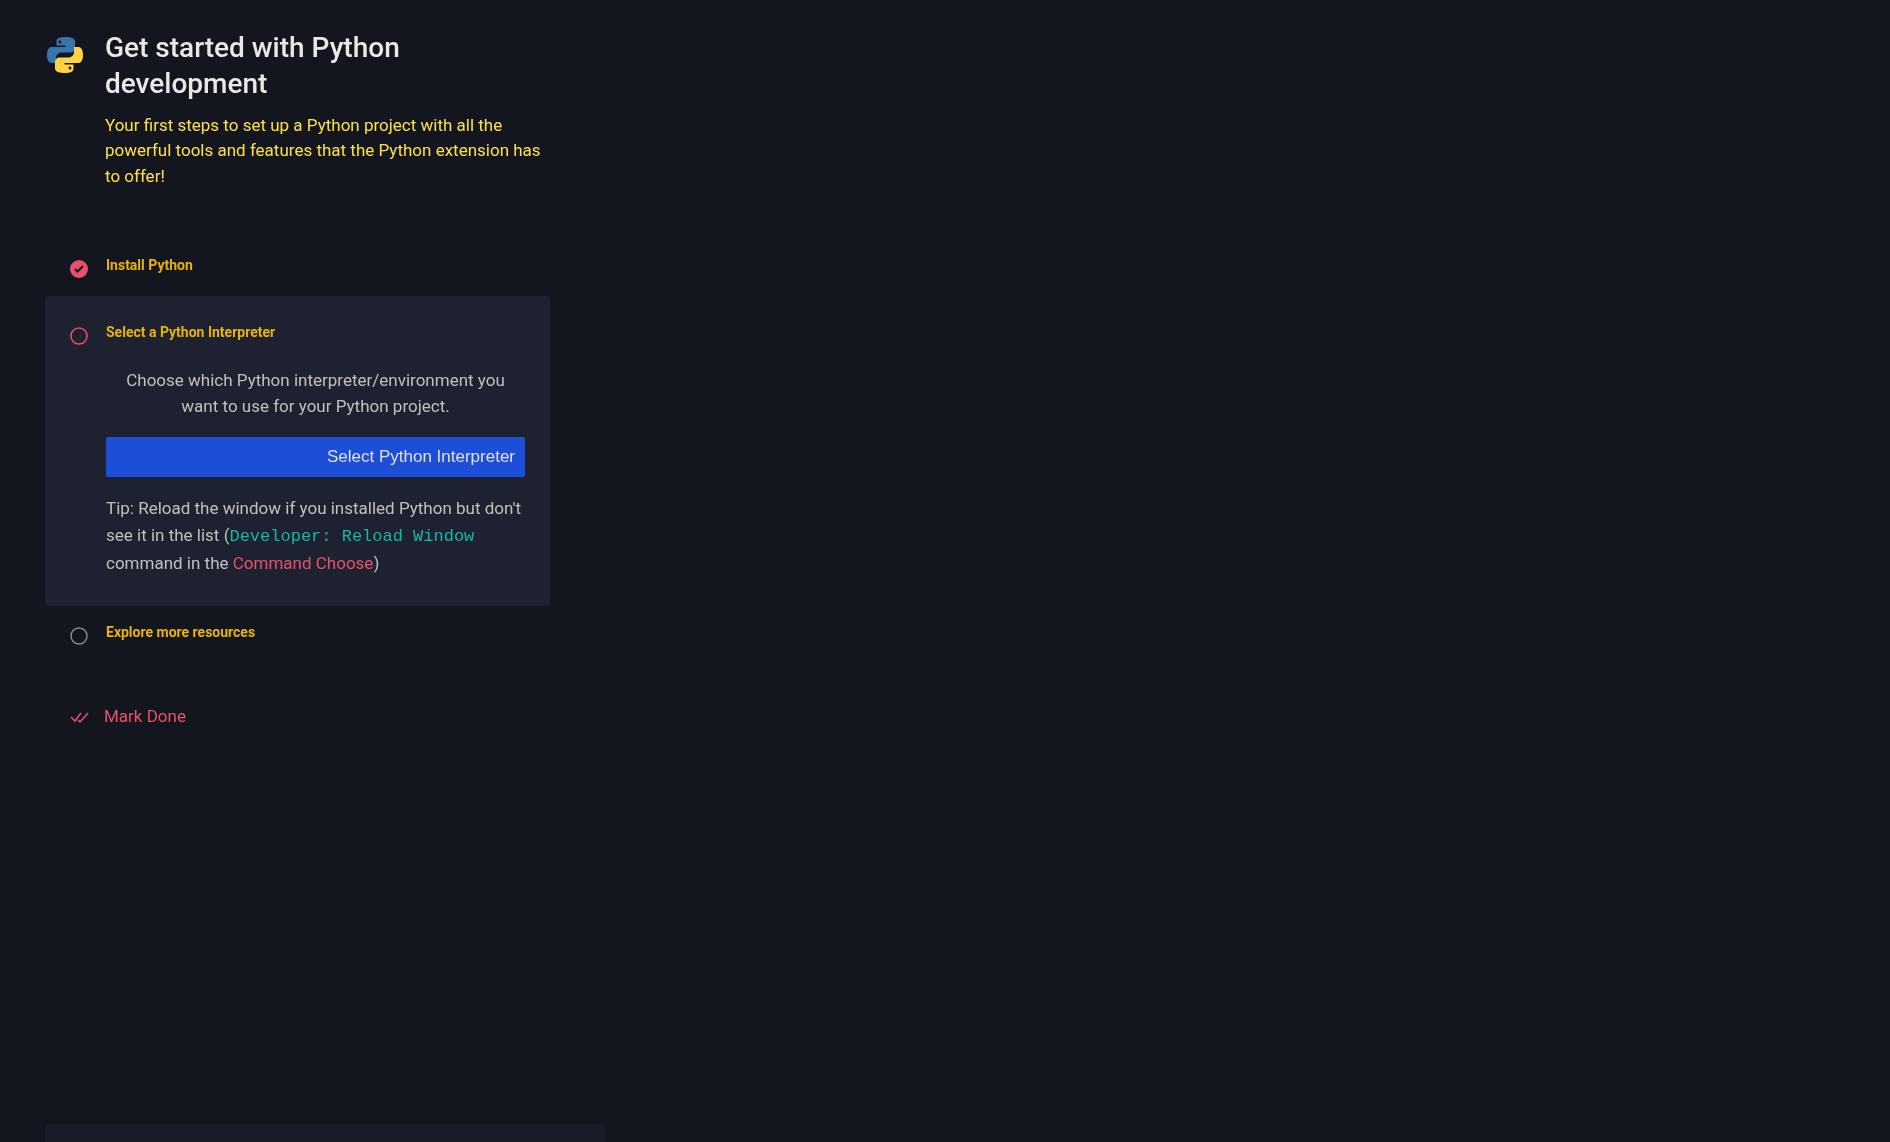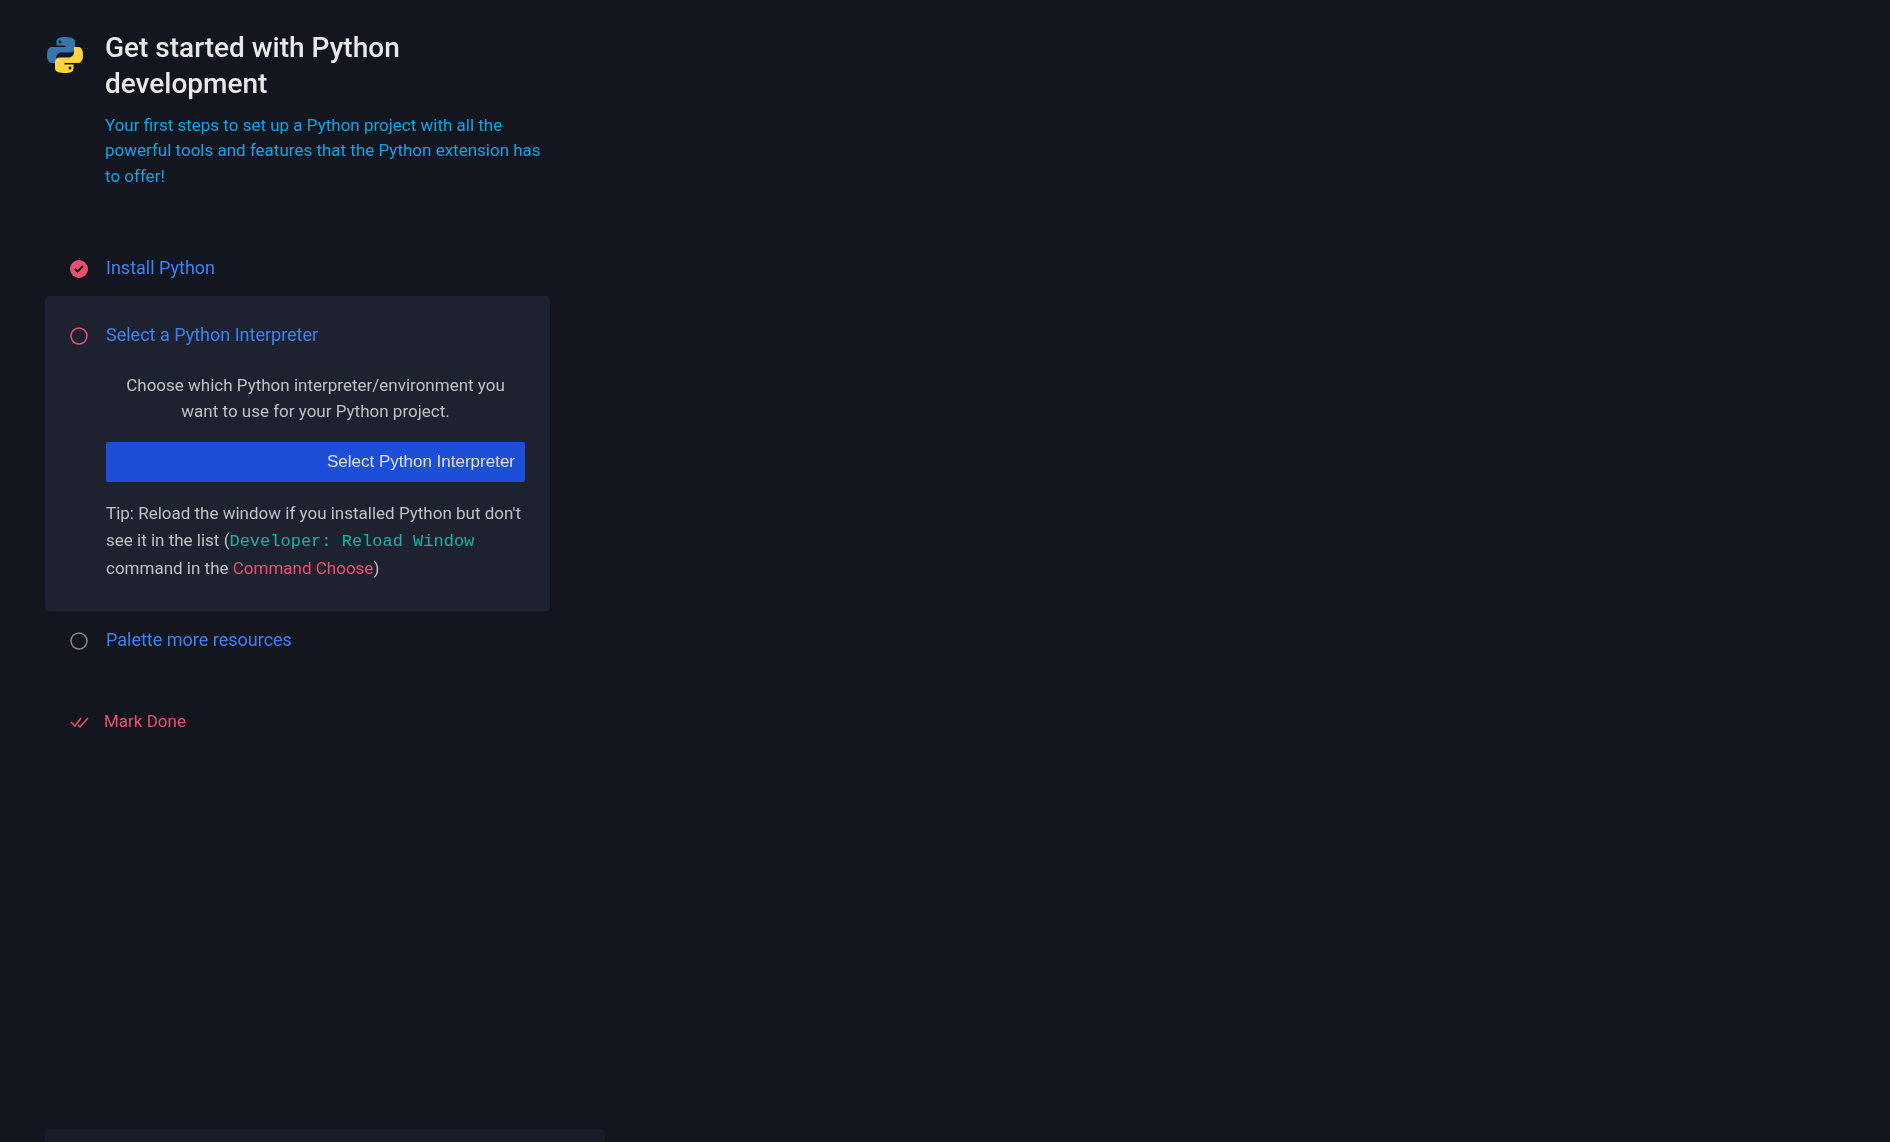--- a/index.html
+++ b/index.html
@@ -38,21 +38,21 @@
     }
     .header-text h1 {
       font-size: 28px;
       font-weight: 500;
       color: #e8e8e8;
       line-height: 1.3;
       margin-bottom: 10px;
     }
     .header-text p {
       font-size: 17px;
-      color: #0ea5e9;
+      color: #fde047;
       line-height: 1.5;
     }
     .step {
       display: flex;
       align-items: flex-start;
       gap: 18px;
       padding: 18px 25px;
       border-radius: 4px;
     }
     .step-active {
@@ -63,23 +63,23 @@
     .step-icon {
       width: 18px;
       height: 18px;
       flex-shrink: 0;
       margin-top: 3px;
     }
     .step-content {
       flex: 1;
     }
     .step-title {
-      font-size: 18px;
-      font-weight: 400;
-      color: #3b82f6;
+      font-size: 14px;
+      font-weight: 700;
+      color: #eab308;
     }
     .step-description {
       font-size: 17px;
       color: #c0c0c0;
       line-height: 1.5;
       margin-top: 28px;
       text-align: center;
     }
     .select-button {
       display: block;
@@ -250,21 +250,21 @@
     </div>
 
 
     <div class="step">
       <div class="step-icon">
         <svg viewBox="0 0 18 18" width="18" height="18">
           <circle cx="9" cy="9" r="8" fill="none" stroke="#888" stroke-width="1.5"></circle>
         </svg>
       </div>
       <div class="step-content">
-        <div class="step-title">Palette more resources</div>
+        <div class="step-title">Explore more resources</div>
       </div>
     </div>
 
     <div class="mark-done">
       <div class="mark-done-icon">
         <svg viewBox="0 0 22 14" width="22" height="14">
           <path d="M1 7l4 4L11 3" stroke="#e9506e" stroke-width="1.5" fill="none"></path>
           <path d="M8 10l2 2L18 3" stroke="#e9506e" stroke-width="1.5" fill="none"></path>
         </svg>
       </div>

